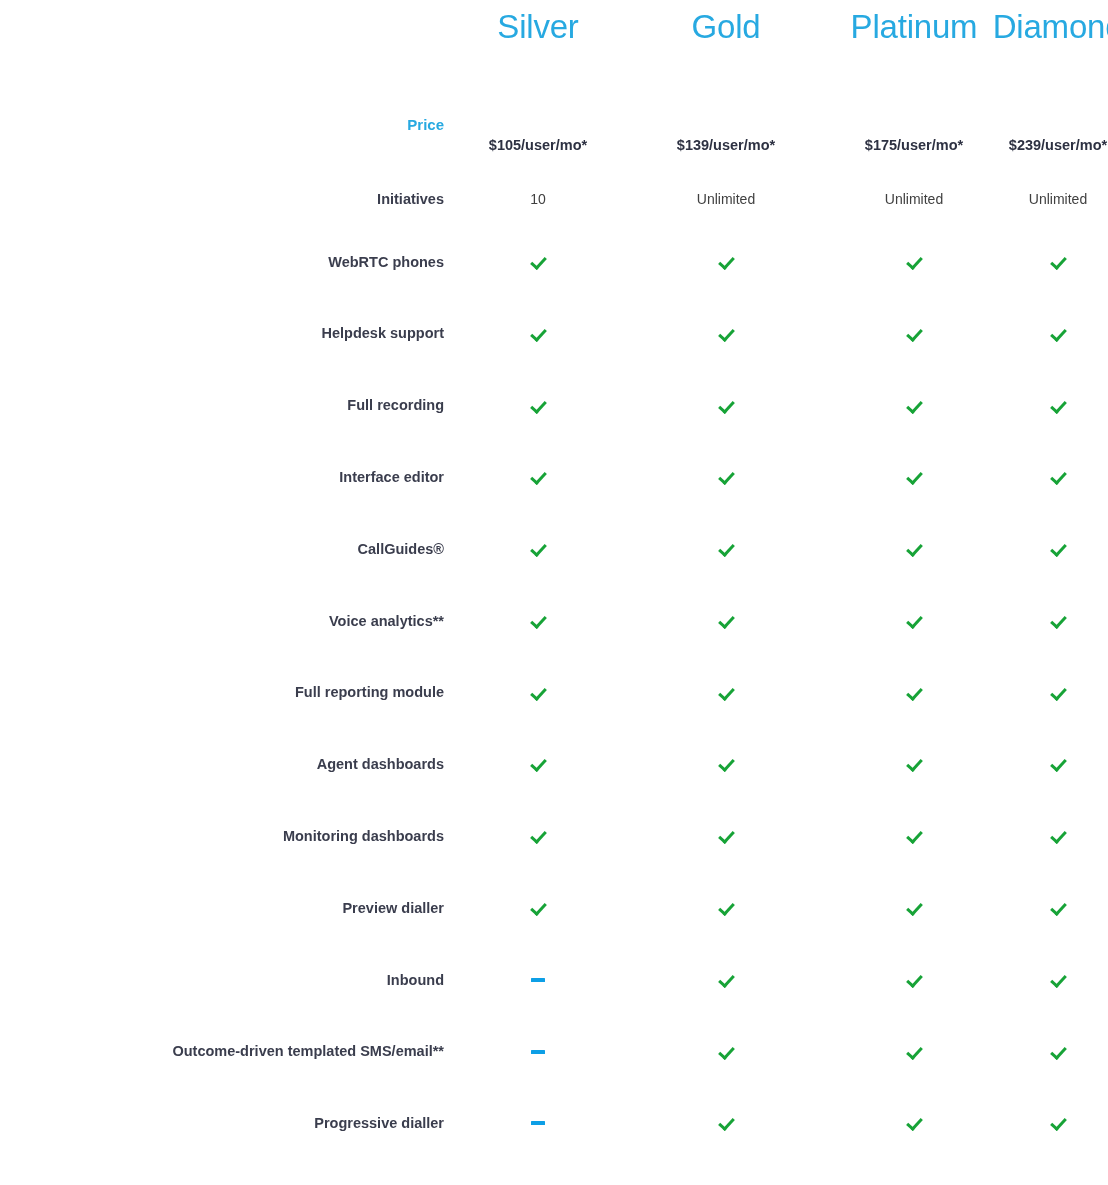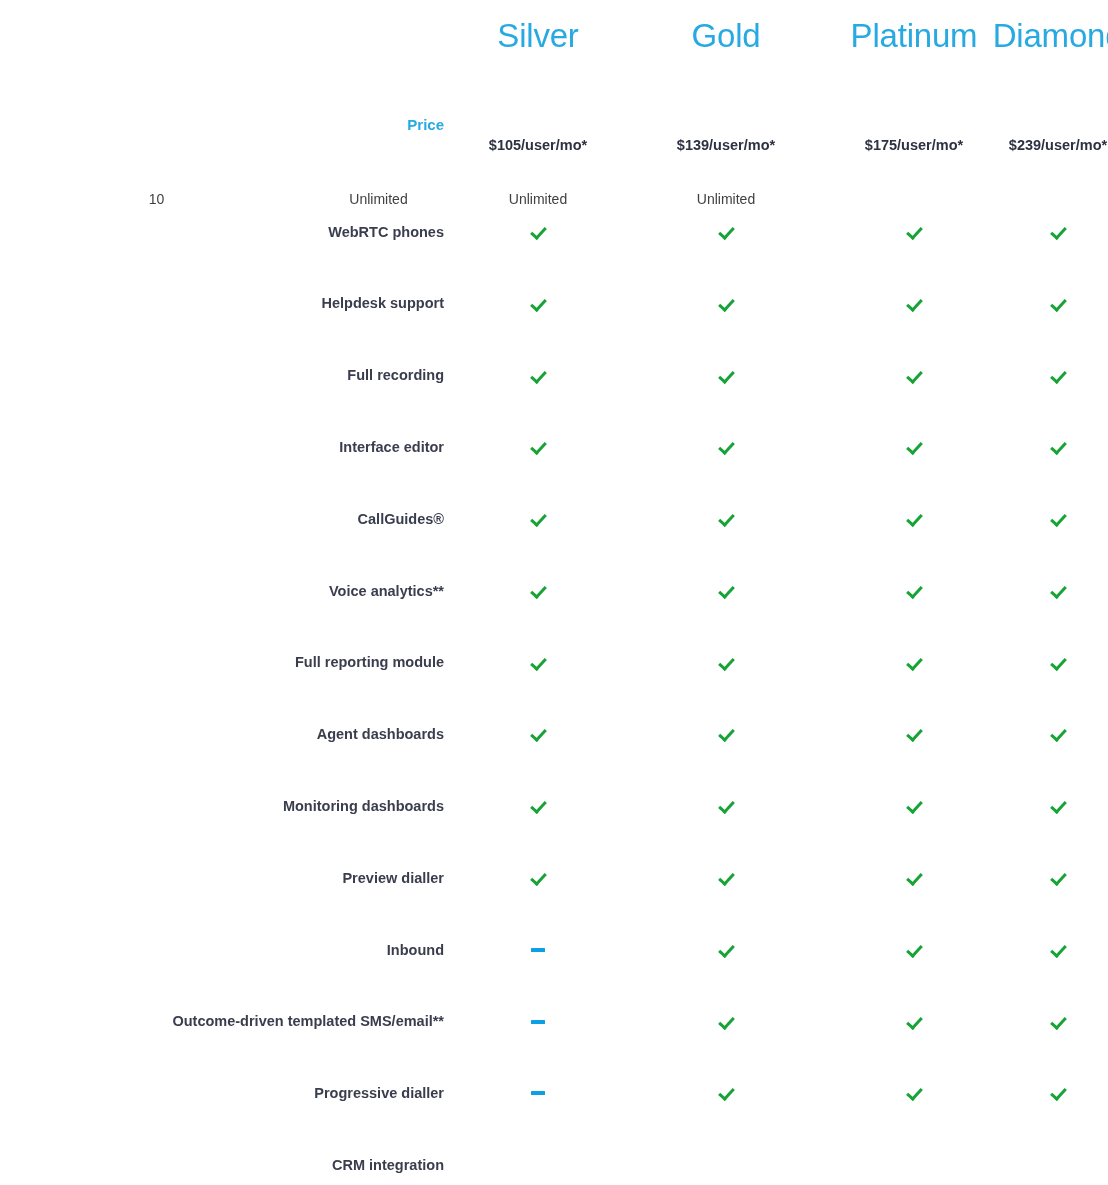--- a/index.html
+++ b/index.html
@@ -42,21 +42,21 @@
     justify-content: flex-end;
   }
   .valcell {
     display: flex;
     align-items: center;
     justify-content: center;
     line-height: 1;
   }
 
   
-  .header-row > * { height: 52px; align-items: flex-end; }
+  .header-row > * { height: 52px; }
   .plan-name {
     font-size: 33px;
     font-weight: normal;
     color: #27a9e1;
     letter-spacing: -0.2px;
     line-height: 1;
   }
 
   
   .price-row > * { height: 40px; }
@@ -143,20 +143,21 @@
     <div class="valcell">
       <span class="price-val">$175/user/mo*</span>
     </div>
     <div class="valcell">
       <span class="price-val">$239/user/mo*</span>
     </div>
     <div></div>
   </div>
 
   <div class="grid init-row">
+    <div class="labelcell">Initiatives</div>
     <div class="valcell">
       <span class="init-val">10</span>
     </div>
     <div class="valcell">
       <span class="init-val">Unlimited</span>
     </div>
     <div class="valcell">
       <span class="init-val">Unlimited</span>
     </div>
     <div class="valcell">

